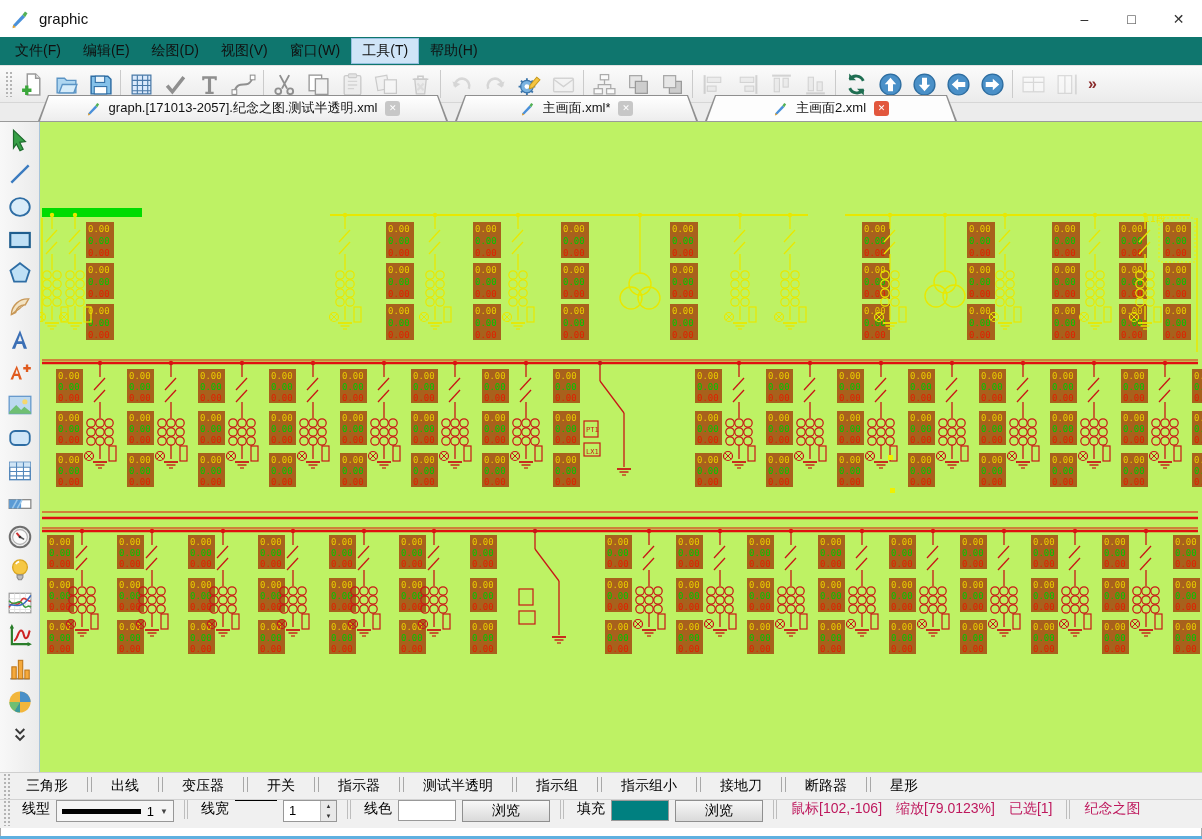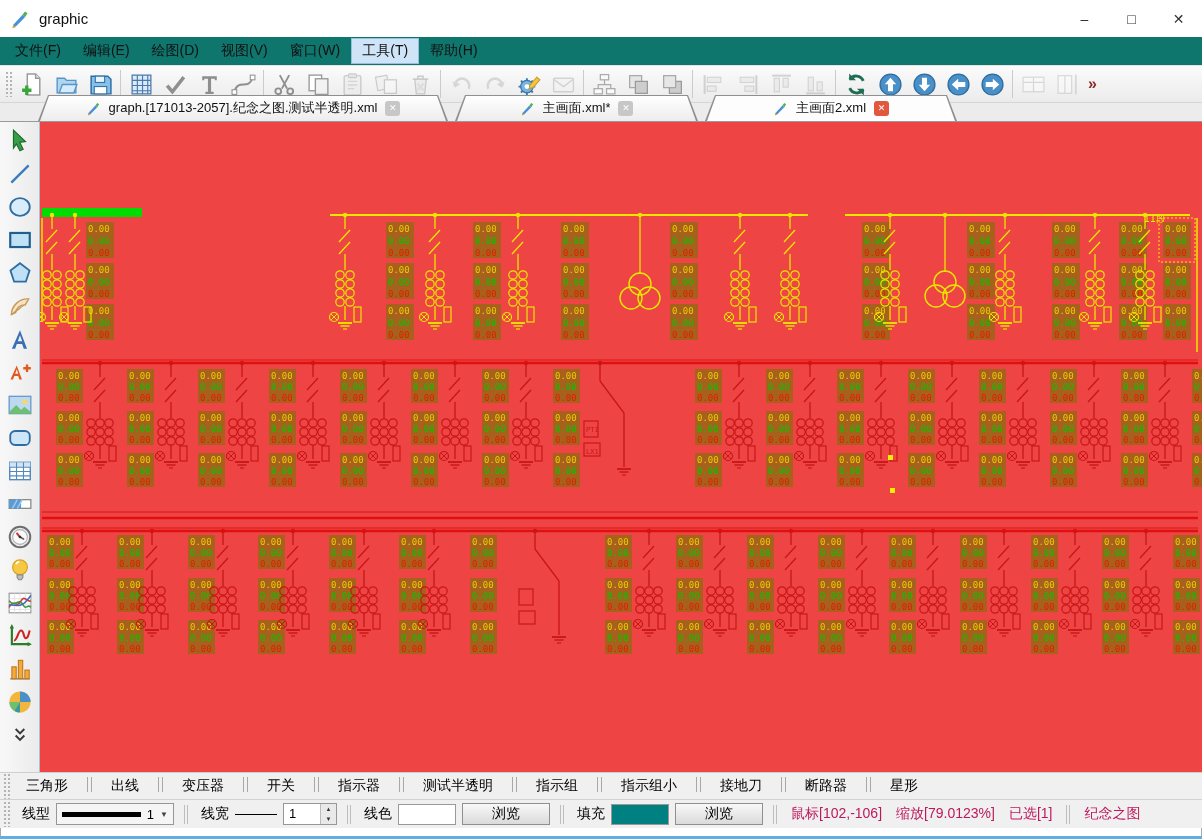--- a/index.html
+++ b/index.html
@@ -30,26 +30,26 @@
 .tabbar .tab:nth-child(3){width:252px}
 .tab-inner{position:relative;z-index:1;display:flex;align-items:center;justify-content:center;height:100%;padding:0 16px;gap:8px}
 .tab-label{font-size:13px;color:#111;white-space:nowrap;overflow:hidden}
 .tab-ico{width:15px;height:15px;flex:none}
 .tab-close{width:15px;height:15px;border-radius:3px;background:#c7c7c7;color:#fff;font-size:9px;line-height:15px;text-align:center;flex:none}
 .tab-close.red{background:#e2573d}
 .main{height:650px;display:flex}
 .palette{width:40px;background:linear-gradient(90deg,#f8f8f8,#ebebeb);border-right:1px solid #a9c4da;display:flex;flex-direction:column;align-items:center;padding-top:2px}
 .pitem{width:36px;height:33px;display:flex;align-items:center;justify-content:center}
 .pitem svg{width:26px;height:26px}
-.canvas{flex:1;background:#ef4444;position:relative}
+.canvas{flex:1;background:#bef264;position:relative}
 .canvas svg{position:absolute;inset:0;width:100%;height:100%}
 .symbolbar{height:27px;background:#f0f0f0;border-top:1px solid #cfcfcf;display:flex;align-items:center;font-size:14px}
 .sbtn{padding:0 13px;color:#000}
 .sdiv{width:5px;height:15px;border-left:1px solid #a8a8a8;border-right:1px solid #a8a8a8;margin:0 6px}
-.statusbar{height:29px;background:#f0f0f0;border-top:1px solid #d2d2d2;display:flex;align-items:center;font-size:14px;gap:6px;padding-right:6px}
+.statusbar{height:29px;background:#f0f0f0;border-top:1px solid #d2d2d2;display:flex;align-items:flex-start;font-size:14px;gap:6px;padding-right:6px}
 .slabel{color:#000;margin-left:3px;white-space:nowrap}
 .combo{width:118px;height:22px;border:1px solid #979797;background:#f5f5f5;display:flex;align-items:center;padding:0 5px;gap:6px}
 .lw-preview{flex:1;height:5px;background:#000}
 .combo-val{font-size:13px}
 .caret{font-size:8px;color:#444}
 .thinline{width:42px;height:1px;background:#000}
 .spinner{width:54px;height:22px;border:1px solid #979797;background:#fff;display:flex}
 .spinner .val{flex:1;padding:2px 5px;font-size:13px}
 .spin-arrows{width:16px;display:flex;flex-direction:column;border-left:1px solid #bbb;background:#e9e9e9}
 .spin-arrows span{flex:1;font-size:6px;line-height:10px;text-align:center;color:#333}

